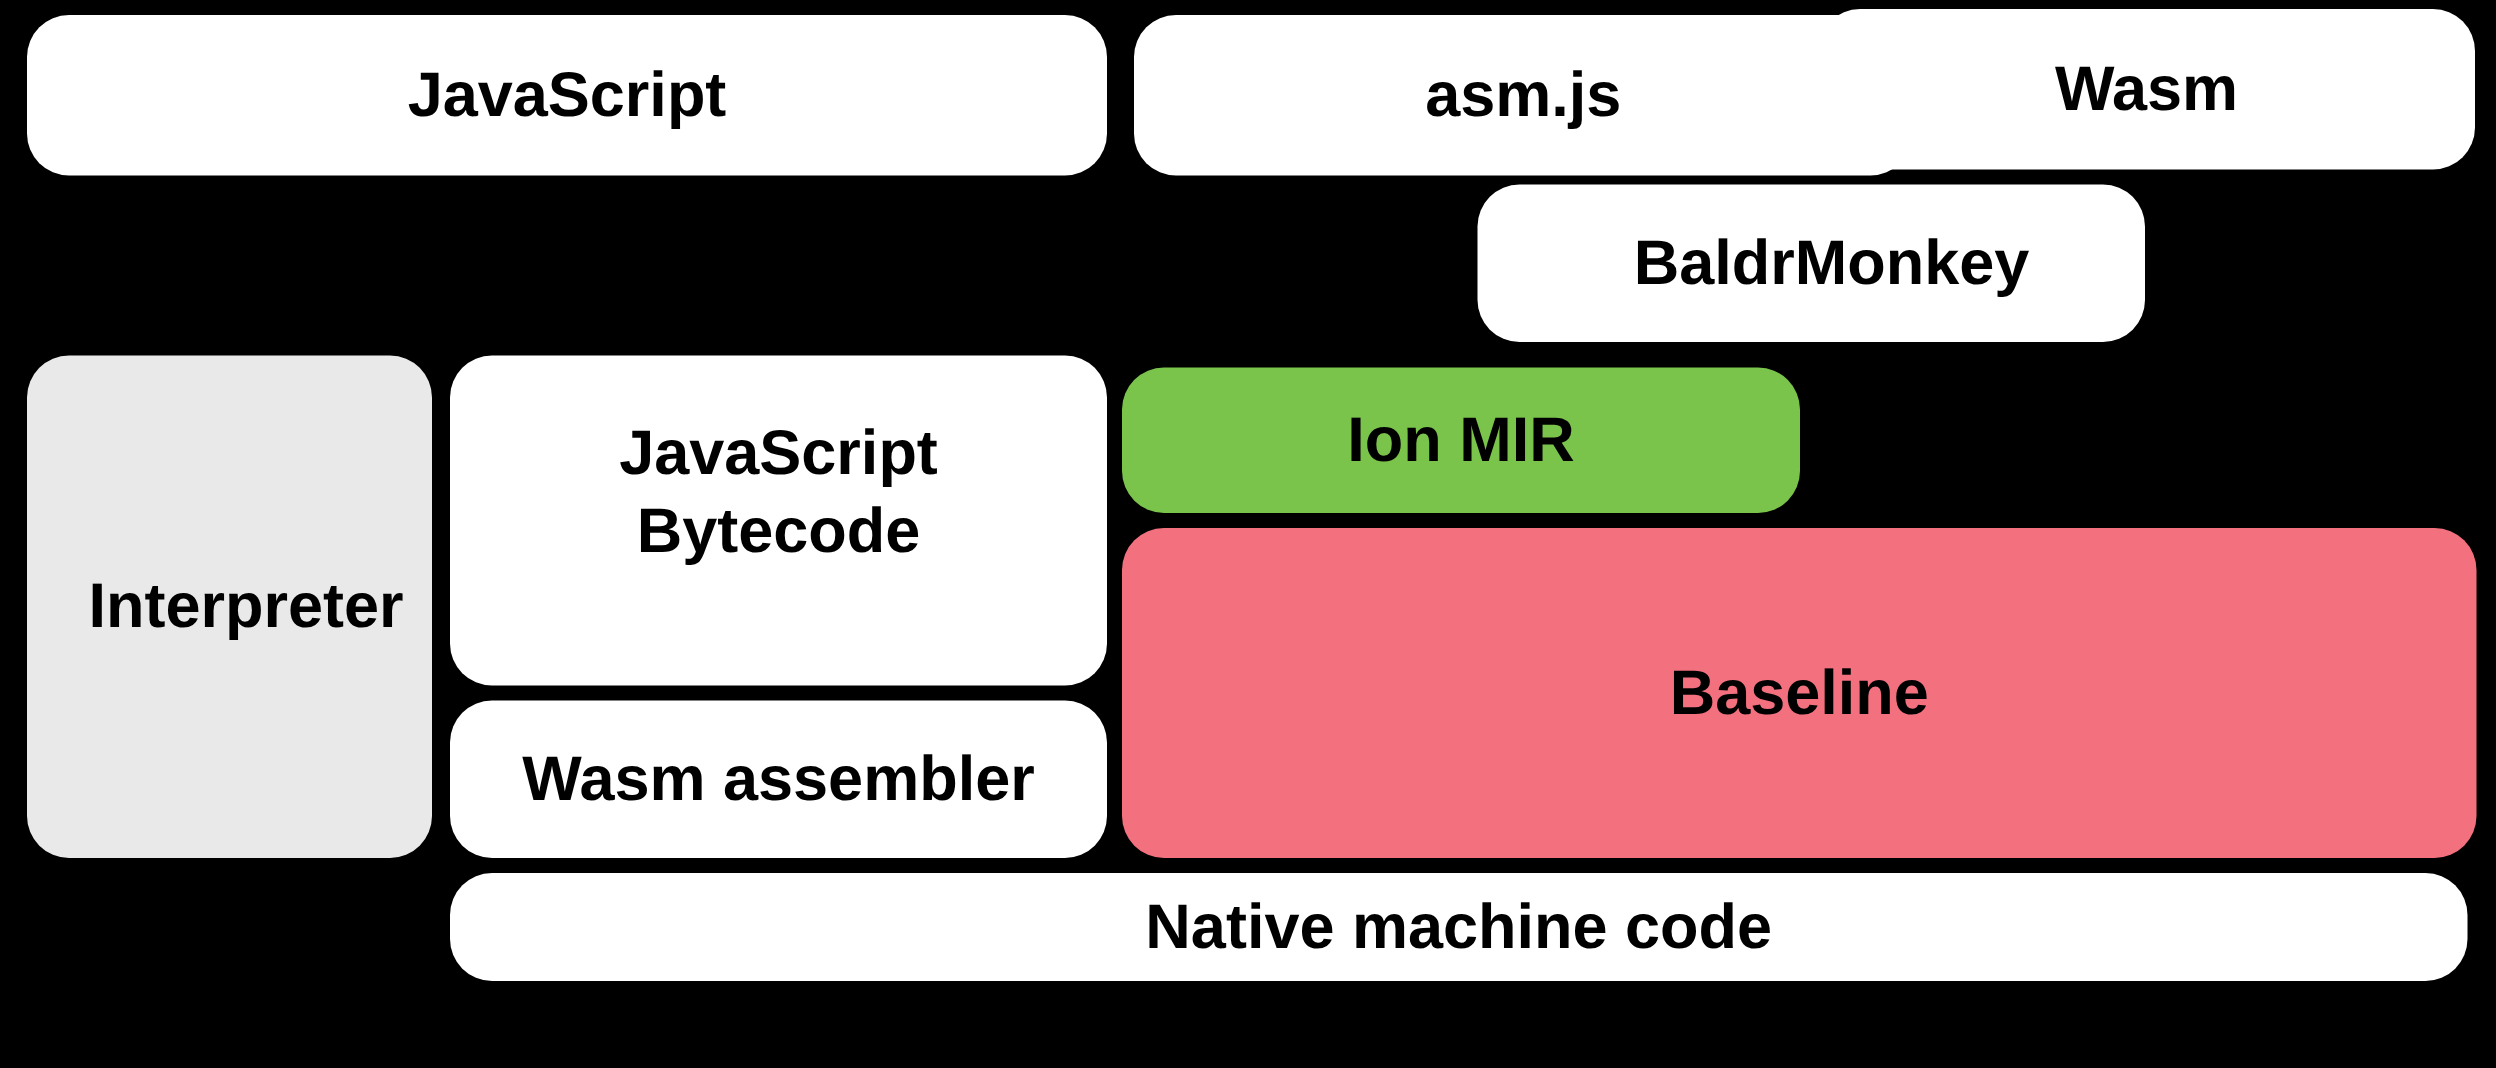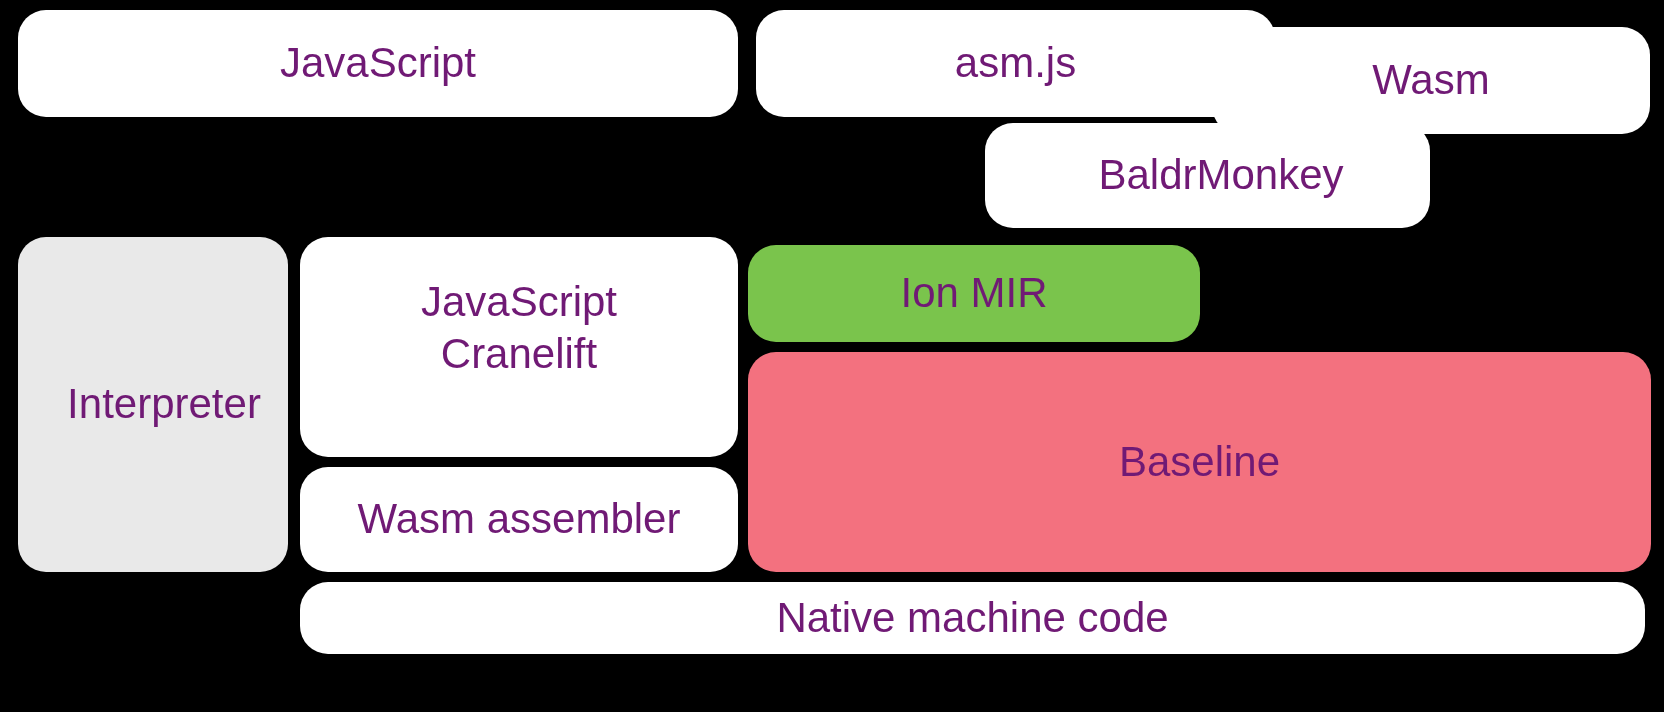--- a/index.html
+++ b/index.html
@@ -7,41 +7,42 @@
     padding: 0;
     background: #000000;
   }
   .canvas {
     position: relative;
     width: 1664px;
     height: 712px;
     background: #000000;
     overflow: hidden;
     font-family: "Liberation Sans", sans-serif;
-    color: #701a75;
+    color: #000000;
+    font-weight: bold;
   }
   .box {
     position: absolute;
     background: #ffffff;
     border-radius: 28px;
     display: flex;
     align-items: center;
     justify-content: center;
     text-align: center;
     font-size: 42px;
     line-height: 1.25;
     box-sizing: border-box;
   }
   .box.gray  { background: #e9e9e9; padding-left: 22px; }
   .box.green { background: #7ac44c; }
   .box.pink  { background: #f3717f; }
 
   #b-javascript        { left: 18px;   top: 10px;  width: 720px;  height: 107px; }
   #b-asmjs             { left: 756px;  top: 10px;  width: 519px;  height: 107px; align-items: center; }
-  #b-wasm              { left: 1212px; top: 27px;  width: 438px;  height: 107px; }
+  #b-wasm              { left: 1212px; top: 6px;  width: 438px;  height: 107px; }
   #b-js-bytecode       { left: 18px;   top: 123px; width: 942px;  height: 105px; }
   #b-baldrmonkey       { left: 985px;  top: 123px; width: 445px;  height: 105px; padding-left: 27px; }
   #b-interpreter       { left: 18px;   top: 237px; width: 270px;  height: 335px; }
   #b-js-baseline       { left: 300px;  top: 237px; width: 438px;  height: 220px;
                          flex-direction: column; padding-bottom: 38px; }
   #b-ion-mir           { left: 748px;  top: 245px; width: 452px;  height: 97px;  }
   #b-cranelift         { left: 748px;  top: 352px; width: 903px;  height: 220px; }
   #b-macro-assembler   { left: 300px;  top: 467px; width: 438px;  height: 105px; }
   #b-native-code       { left: 300px;  top: 582px; width: 1345px; height: 72px;  }
 
@@ -68,21 +69,21 @@
   <div class="box" id="b-baldrmonkey">
     <span>BaldrMonkey</span>
   </div>
 
   <div class="box gray" id="b-interpreter">
     <span>Interpreter</span>
   </div>
 
   <div class="box" id="b-js-baseline">
     <span class="line">JavaScript</span>
-    <span class="line">Cranelift</span>
+    <span class="line">Bytecode</span>
   </div>
 
   <div class="box green" id="b-ion-mir">
     <span>Ion MIR</span>
   </div>
 
   <div class="box pink" id="b-cranelift">
     <span>Baseline</span>
   </div>
 

